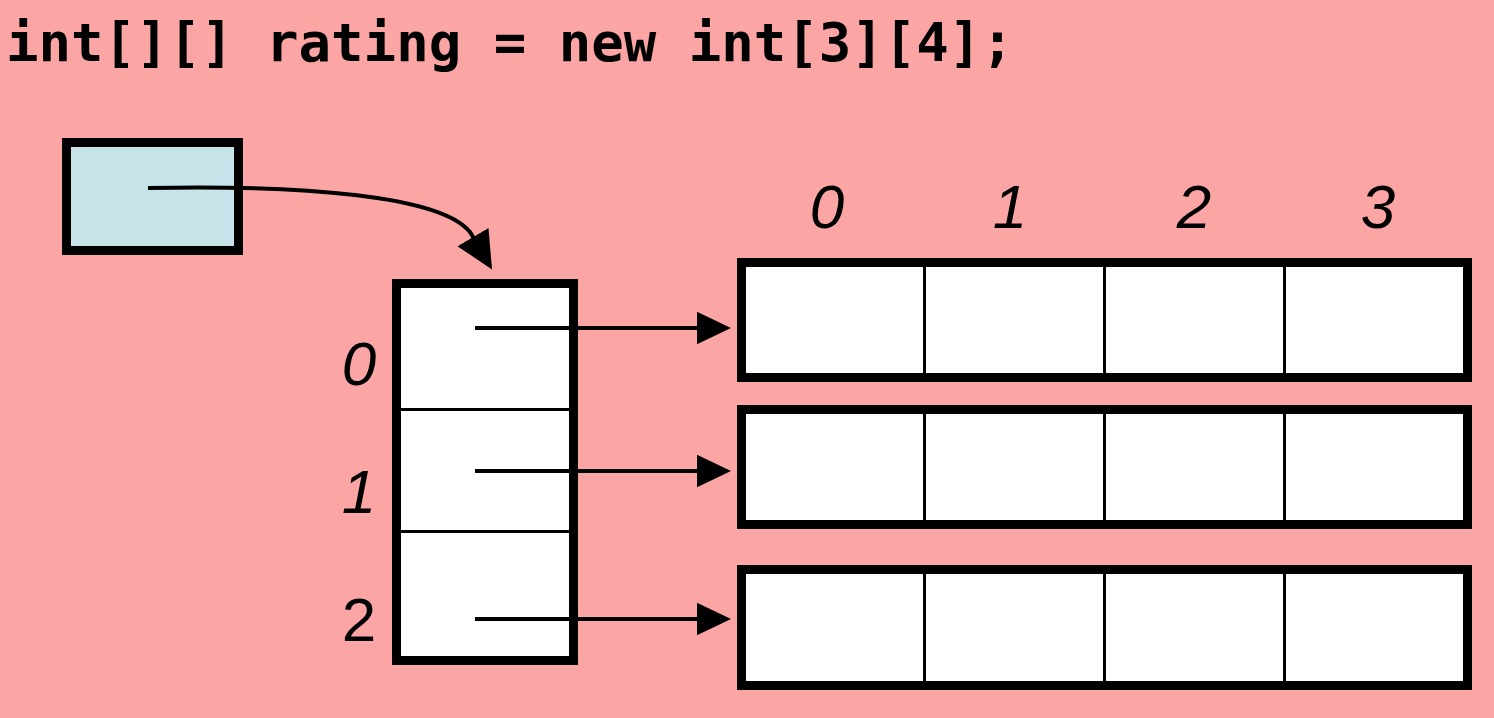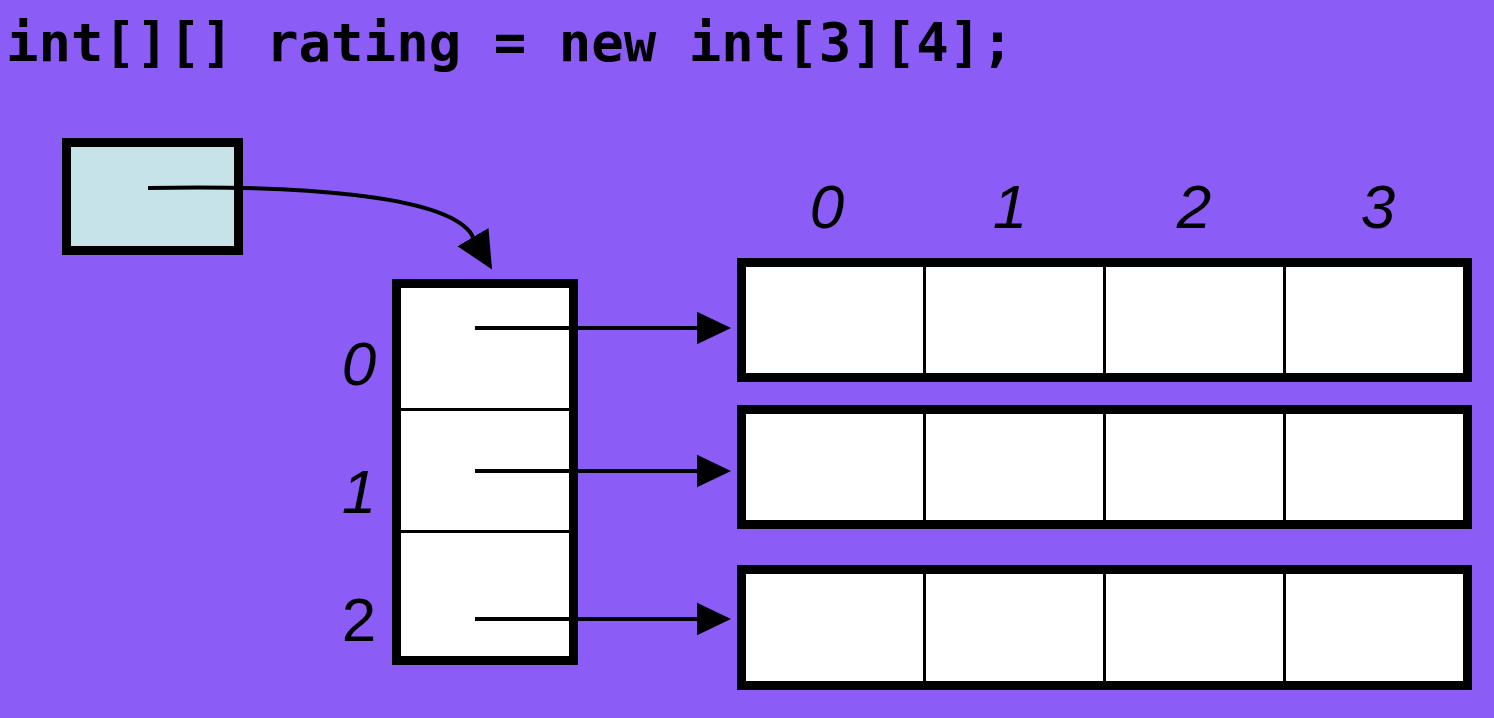--- a/index.html
+++ b/index.html
@@ -7,21 +7,21 @@
     padding: 0;
     background: #ffffff;
   }
   body {
     font-family: "Liberation Sans", sans-serif;
   }
   #canvas {
     position: relative;
     width: 1494px;
     height: 718px;
-    background: #8b5cf6;
+    background: #fca5a5;
     overflow: hidden;
   }
 
   
   .code-line {
     position: absolute;
     left: 6px;
     top: 8px;
     font-family: "DejaVu Sans Mono", "Liberation Mono", monospace;
     font-weight: bold;

